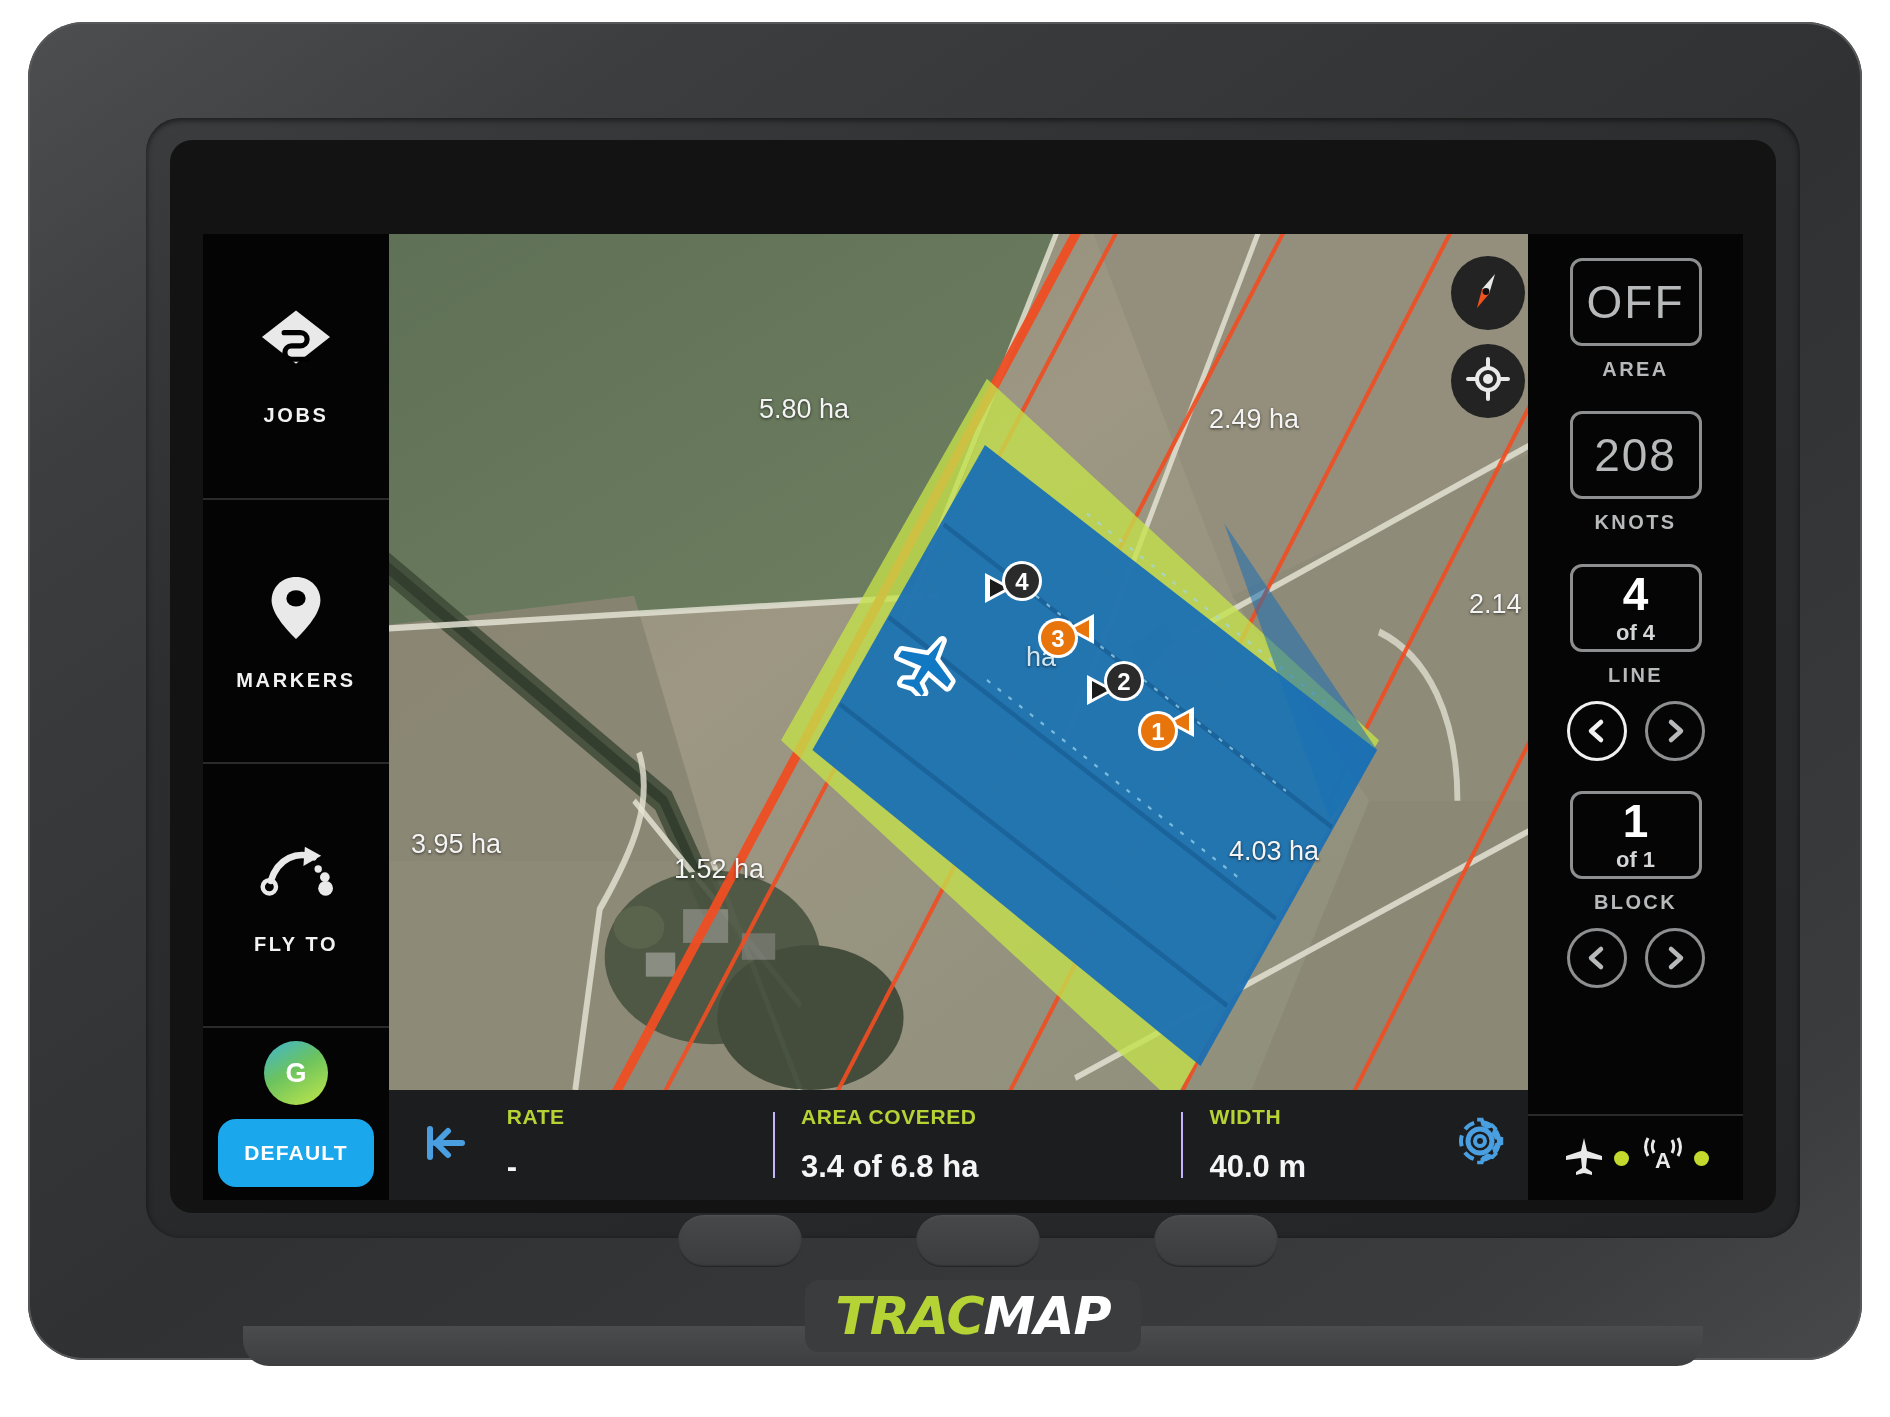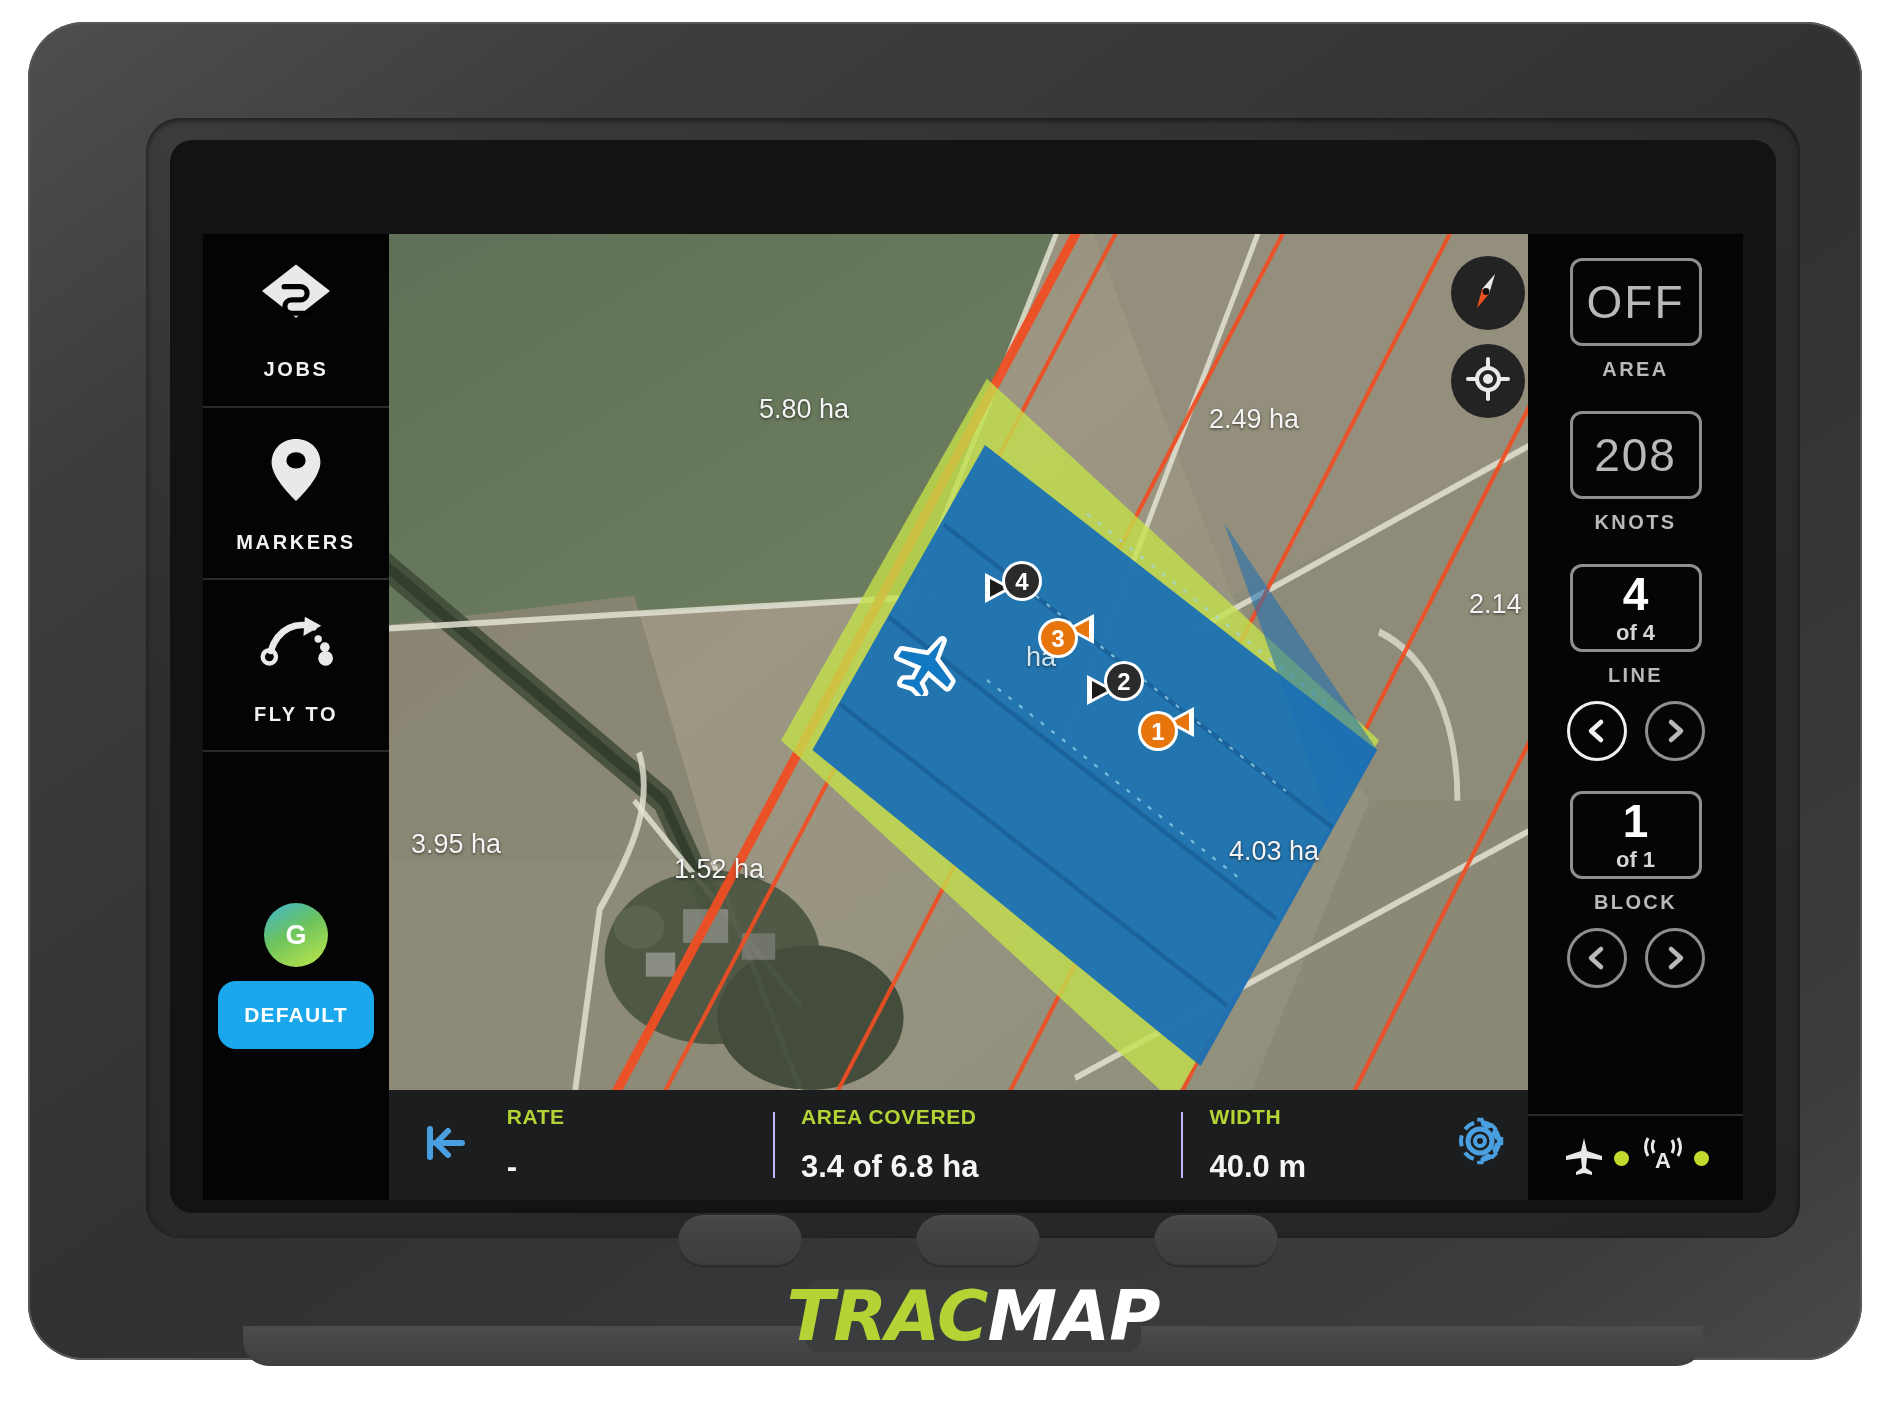--- a/index.html
+++ b/index.html
@@ -69,21 +69,21 @@
   }
 
   
   #sidebar {
     width: 186px; height: 100%;
     background: #040404;
     display: flex; flex-direction: column;
     flex-shrink: 0;
   }
   .side-item {
-    height: 172px;
+    height: 264px;
     display: flex; flex-direction: column;
     align-items: center; justify-content: center;
     gap: 24px;
     cursor: pointer;
   }
   .side-item + .side-item { border-top: 2px solid #2a2a2a; }
   .side-label {
     color: #f2f2f2;
     font-size: 20px;
     letter-spacing: 2.6px;
@@ -236,21 +236,21 @@
   
   #brand-plate {
     position: absolute;
     left: 777px; top: 1258px;
     width: 336px; height: 72px;
     border-radius: 14px;
     background: #3a3c3e;
     display:flex; align-items:center; justify-content:center;
   }
   #brand-text {
-    font-size: 70px; font-weight: 900; font-style: italic;
+    font-size: 52px; font-weight: 900; font-style: italic;
     letter-spacing: -1px;
     font-family: "DejaVu Sans", sans-serif;
   }
   #brand-text .trac { color: #b5d334; }
   #brand-text .map  { color: #ffffff; }
 
   #brand-rail {
     position:absolute; left: 215px; top: 1304px;
     width: 1460px; height: 40px; border-radius: 0 0 26px 26px;
     background: linear-gradient(180deg,#4a4c4e,#3c3e40);

